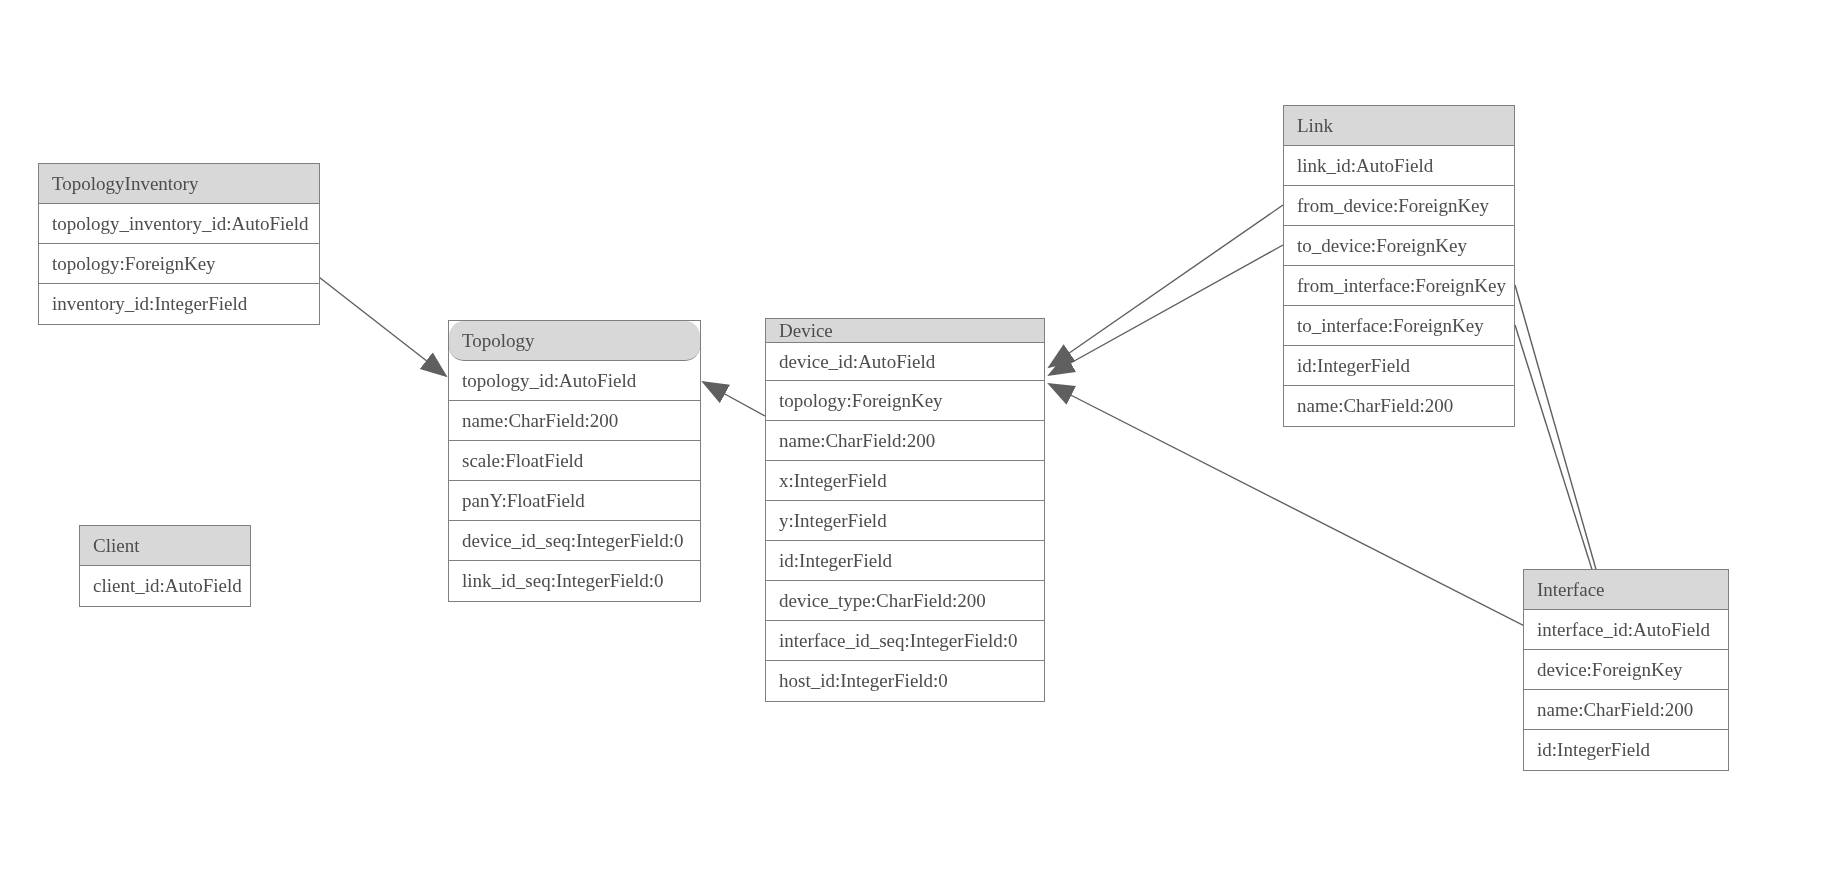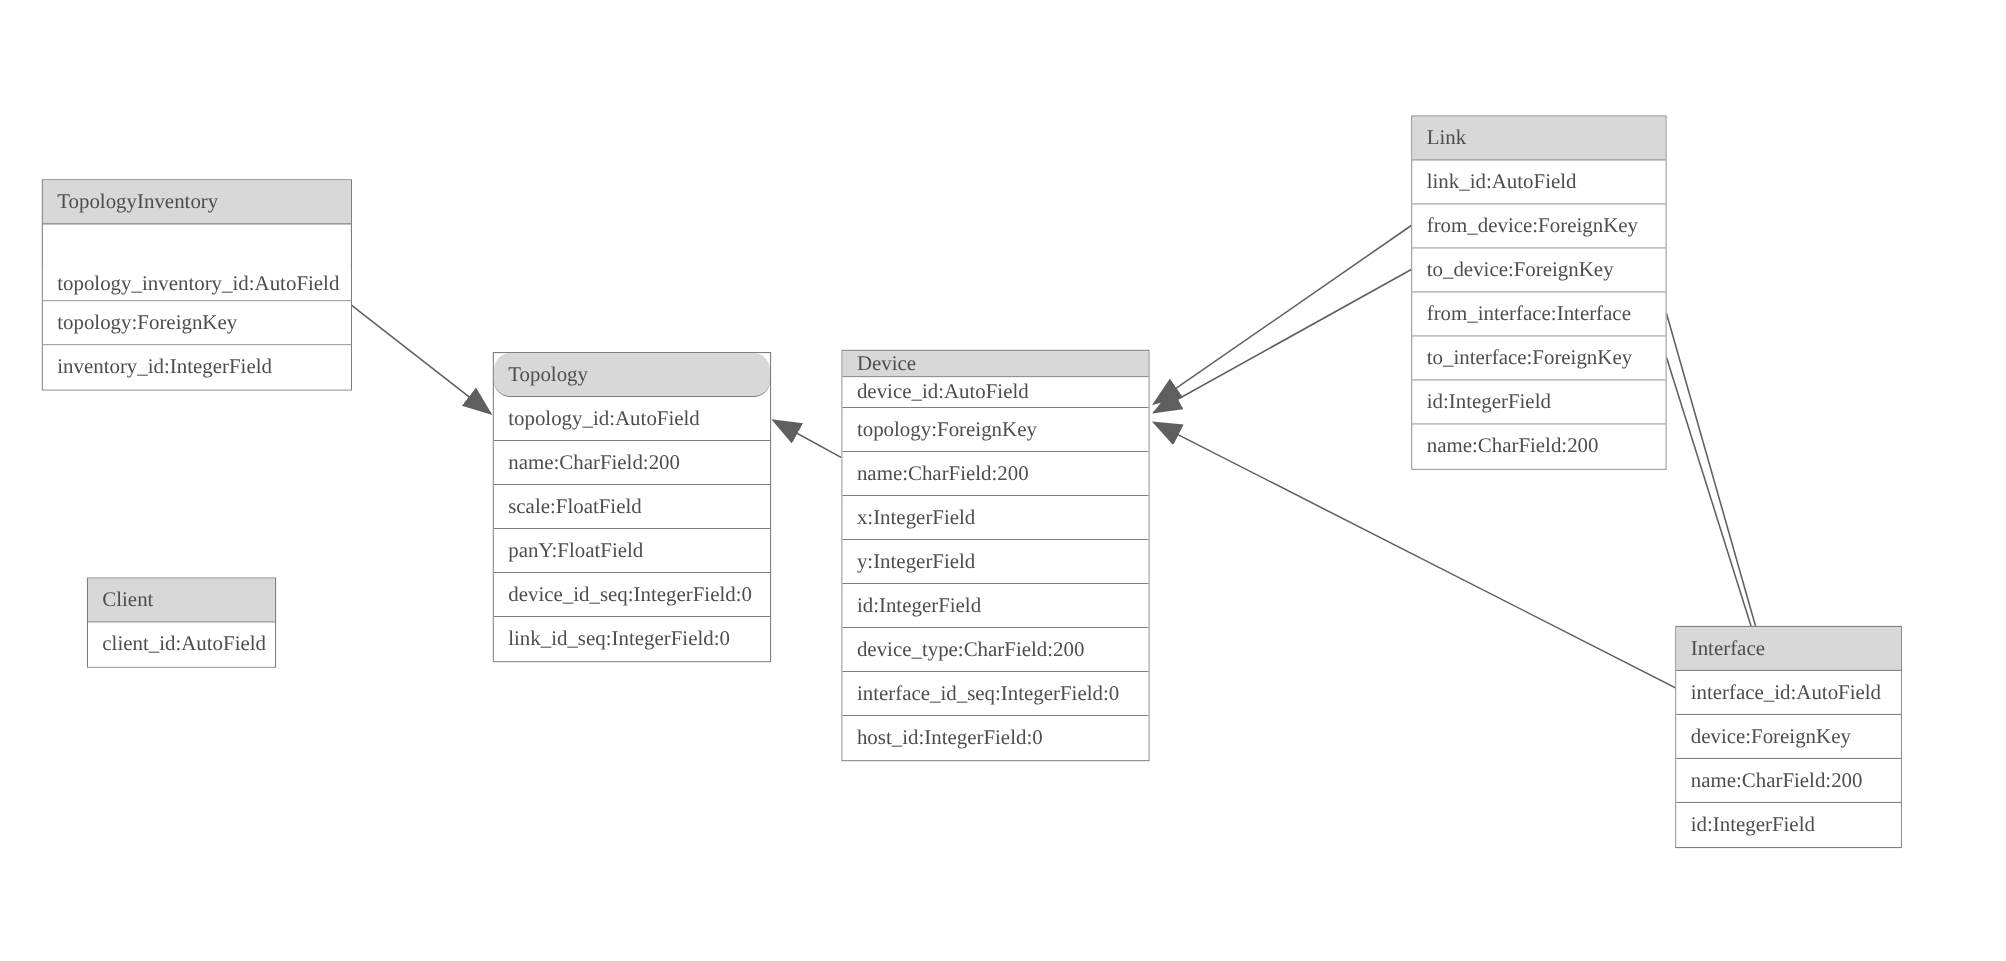--- a/index.html
+++ b/index.html
@@ -80,55 +80,55 @@
         <line x1="1283" y1="205" x2="1049" y2="367" class="edge-line" marker-end="url(#fk-arrowhead)"></line>
         <line x1="1283" y1="245" x2="1049" y2="375" class="edge-line" marker-end="url(#fk-arrowhead)"></line>
         <line x1="1611" y1="670" x2="1049" y2="384" class="edge-line" marker-end="url(#fk-arrowhead)"></line>
         <line x1="1515" y1="285" x2="1611" y2="622" class="edge-line" marker-end="url(#fk-arrowhead)"></line>
         <line x1="1515" y1="325" x2="1611" y2="630" class="edge-line" marker-end="url(#fk-arrowhead)"></line>
       </g>
   </svg>
   <div id="tables-root">
       <div class="db-table" style="left: 38px; top: 163px; width: 282px;">
         <div class="db-header" style="height: 40px;">TopologyInventory</div>
-        <div class="db-row" style="height: 30px; margin-top: 40px;">topology_inventory_id:AutoField</div>
+        <div class="db-row" style="height: 40px;">topology_inventory_id:AutoField</div>
         <div class="db-row" style="height: 40px;">topology:ForeignKey</div>
         <div class="db-row" style="height: 40px;">inventory_id:IntegerField</div>
       </div>
       <div class="db-table" style="left: 79px; top: 525px; width: 172px;">
         <div class="db-header" style="height: 40px;">Client</div>
         <div class="db-row" style="height: 40px;">client_id:AutoField</div>
       </div>
       <div class="db-table" style="left: 448px; top: 320px; width: 253px;">
         <div class="db-header" style="height: 40px; border-radius: 15px;">Topology</div>
         <div class="db-row" style="height: 40px;">topology_id:AutoField</div>
         <div class="db-row" style="height: 40px;">name:CharField:200</div>
         <div class="db-row" style="height: 40px;">scale:FloatField</div>
         <div class="db-row" style="height: 40px;">panY:FloatField</div>
         <div class="db-row" style="height: 40px;">device_id_seq:IntegerField:0</div>
         <div class="db-row" style="height: 40px;">link_id_seq:IntegerField:0</div>
       </div>
       <div class="db-table" style="left: 765px; top: 318px; width: 280px;">
         <div class="db-header" style="height: 24px;">Device</div>
-        <div class="db-row" style="height: 28px;">device_id:AutoField</div>
+        <div class="db-row" style="height: 38px;">device_id:AutoField</div>
         <div class="db-row" style="height: 40px;">topology:ForeignKey</div>
         <div class="db-row" style="height: 40px;">name:CharField:200</div>
         <div class="db-row" style="height: 40px;">x:IntegerField</div>
         <div class="db-row" style="height: 40px;">y:IntegerField</div>
         <div class="db-row" style="height: 40px;">id:IntegerField</div>
         <div class="db-row" style="height: 40px;">device_type:CharField:200</div>
         <div class="db-row" style="height: 40px;">interface_id_seq:IntegerField:0</div>
         <div class="db-row" style="height: 40px;">host_id:IntegerField:0</div>
       </div>
       <div class="db-table" style="left: 1283px; top: 105px; width: 232px; text-align: right;">
         <div class="db-header" style="height: 40px;">Link</div>
         <div class="db-row" style="height: 40px;">link_id:AutoField</div>
         <div class="db-row" style="height: 40px;">from_device:ForeignKey</div>
         <div class="db-row" style="height: 40px;">to_device:ForeignKey</div>
-        <div class="db-row" style="height: 40px;">from_interface:Interface</div>
+        <div class="db-row" style="height: 40px;">from_interface:ForeignKey</div>
         <div class="db-row" style="height: 40px;">to_interface:ForeignKey</div>
         <div class="db-row" style="height: 40px;">id:IntegerField</div>
         <div class="db-row" style="height: 40px;">name:CharField:200</div>
       </div>
       <div class="db-table" style="left: 1523px; top: 569px; width: 206px;">
         <div class="db-header" style="height: 40px;">Interface</div>
         <div class="db-row" style="height: 40px;">interface_id:AutoField</div>
         <div class="db-row" style="height: 40px;">device:ForeignKey</div>
         <div class="db-row" style="height: 40px;">name:CharField:200</div>
         <div class="db-row" style="height: 40px;">id:IntegerField</div>

